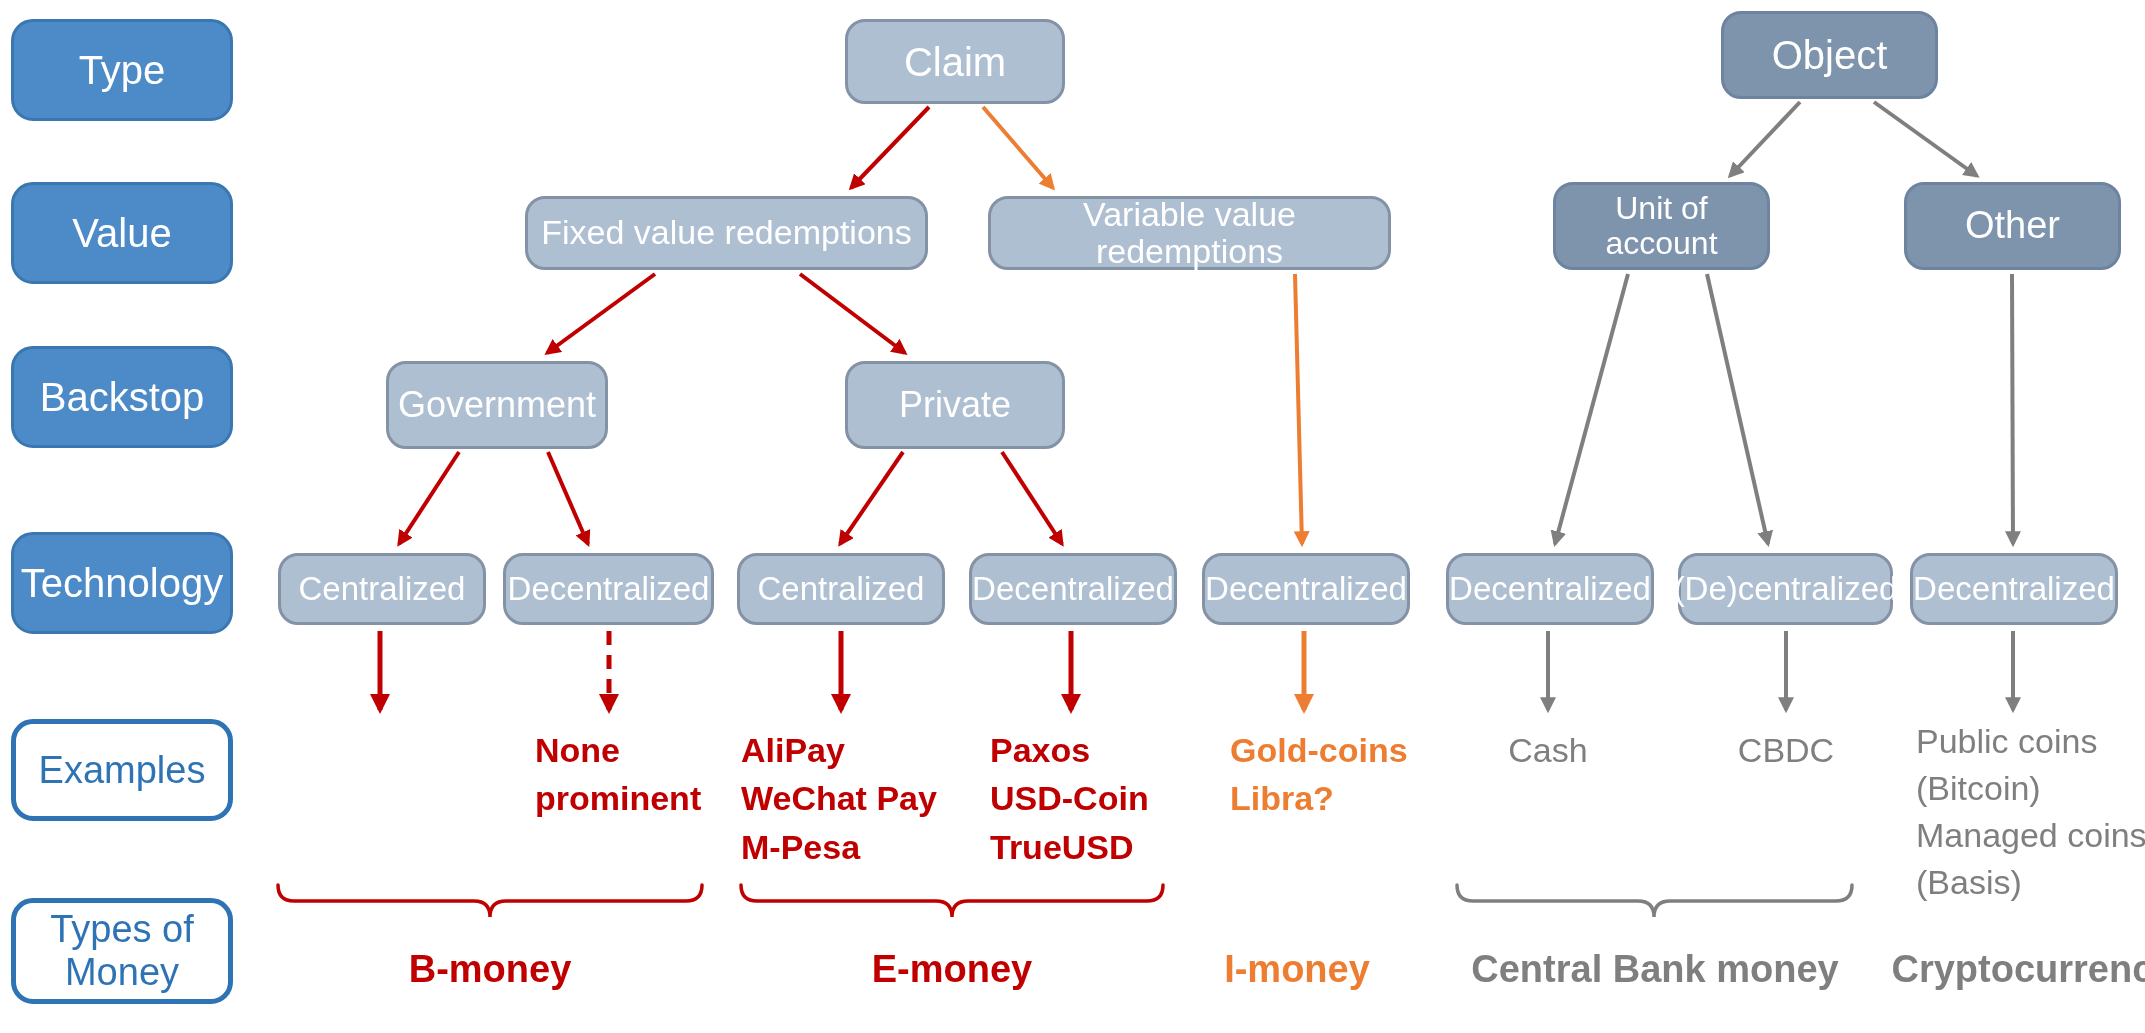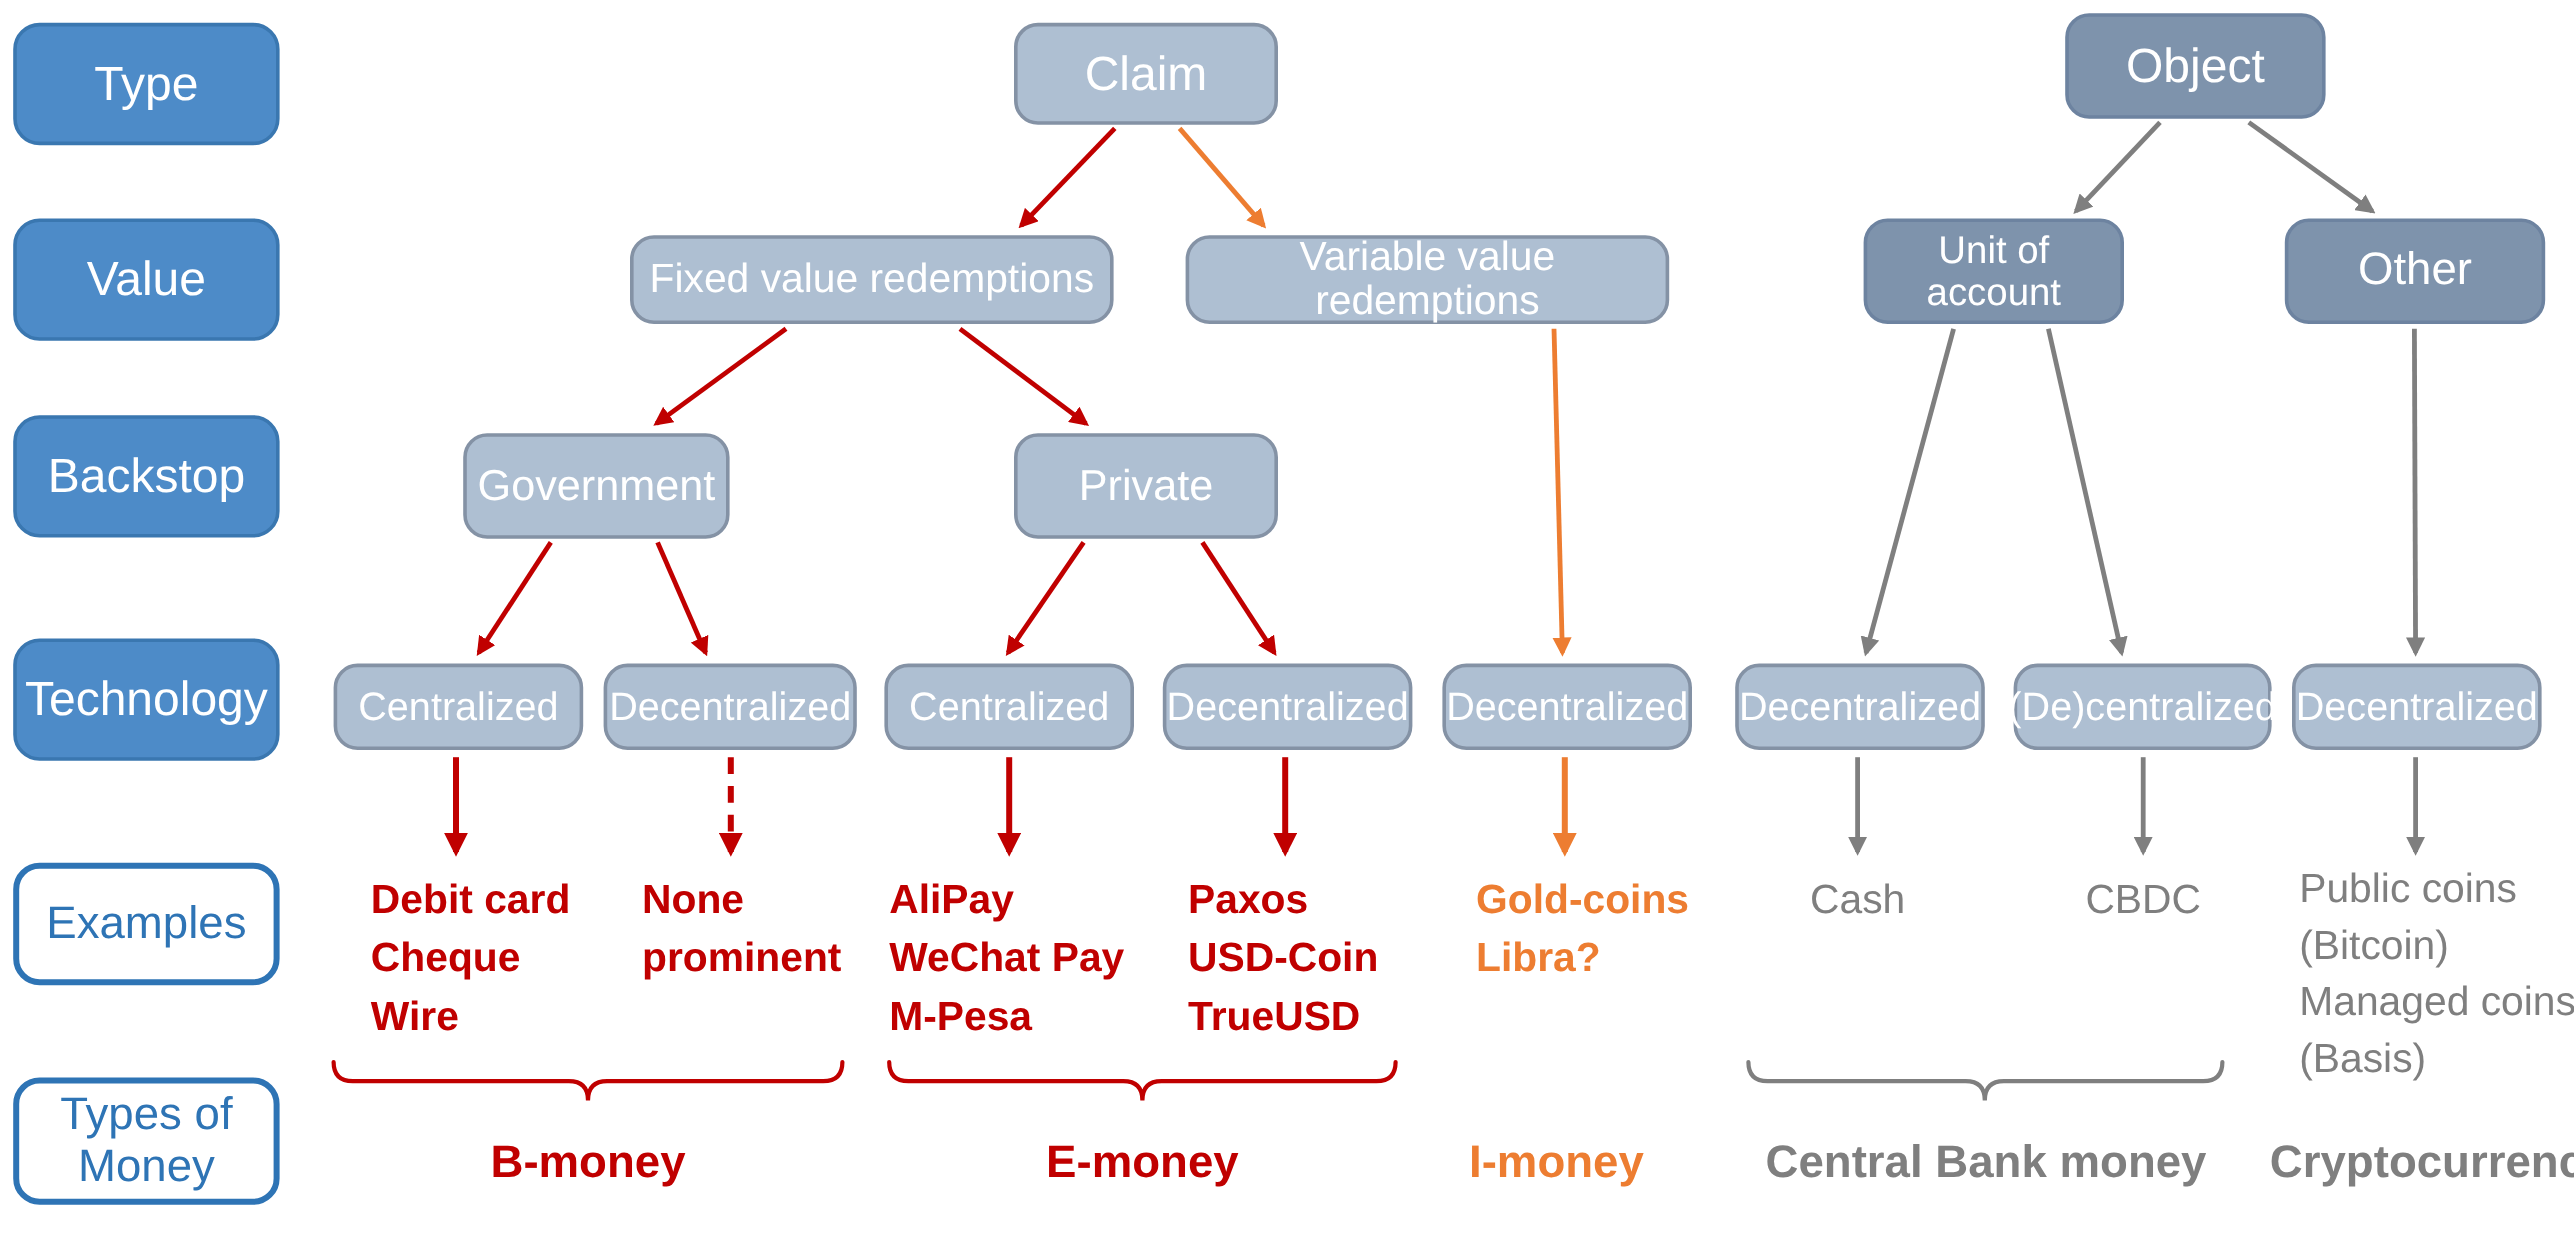--- a/index.html
+++ b/index.html
@@ -59,25 +59,20 @@
 
   <div class="node light" style="left:278px;  top:553px; width:208px; height:72px; font-size:33px;">Centralized</div>
   <div class="node light" style="left:503px;  top:553px; width:211px; height:72px; font-size:33px;">Decentralized</div>
   <div class="node light" style="left:737px;  top:553px; width:208px; height:72px; font-size:33px;">Centralized</div>
   <div class="node light" style="left:969px;  top:553px; width:208px; height:72px; font-size:33px;">Decentralized</div>
   <div class="node light" style="left:1202px; top:553px; width:208px; height:72px; font-size:33px;">Decentralized</div>
   <div class="node light" style="left:1446px; top:553px; width:208px; height:72px; font-size:33px;">Decentralized</div>
   <div class="node light" style="left:1678px; top:553px; width:215px; height:72px; font-size:33px;">(De)centralized</div>
   <div class="node light" style="left:1910px; top:553px; width:208px; height:72px; font-size:33px;">Decentralized</div>
 
-  <div class="examples-block red" style="left:309px; top:726px;">
-    <div>Debit card</div>
-    <div>Cheque</div>
-    <div>Wire</div>
-  </div>
   <div class="examples-block red" style="left:535px; top:726px;">
     <div>None</div>
     <div>prominent</div>
   </div>
   <div class="examples-block red" style="left:741px; top:726px;">
     <div>AliPay</div>
     <div>WeChat Pay</div>
     <div>M-Pesa</div>
   </div>
   <div class="examples-block red" style="left:990px; top:726px;">

